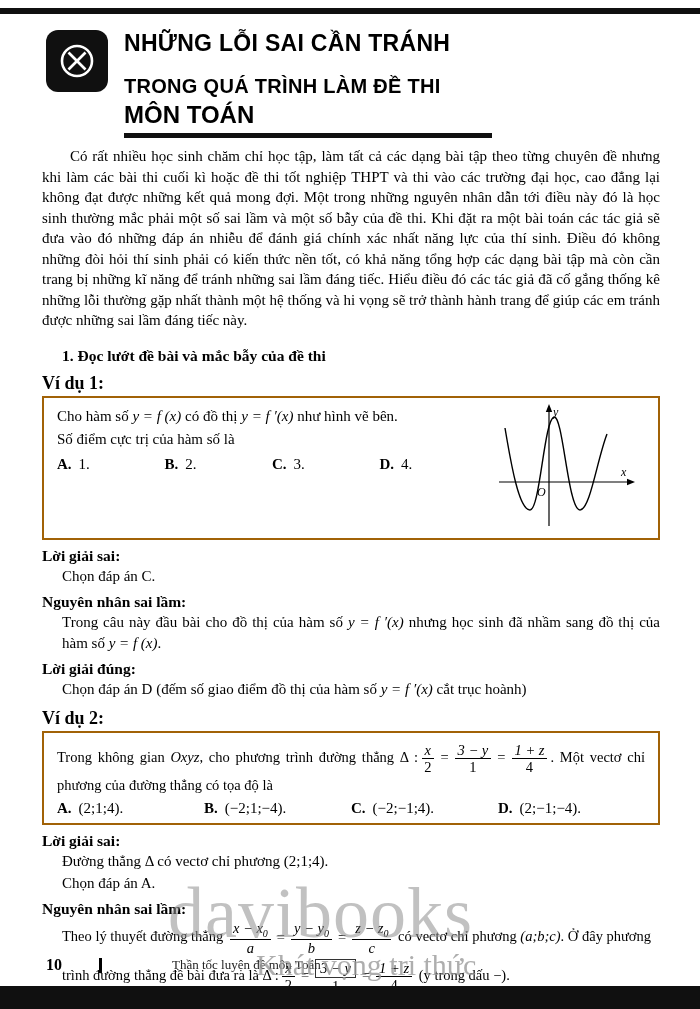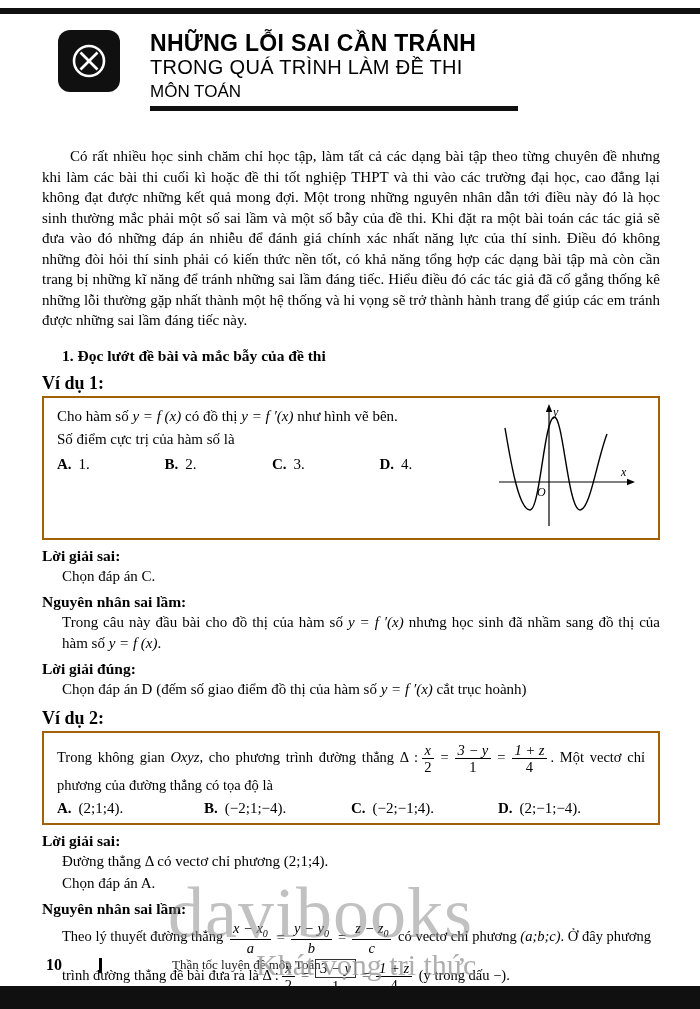--- a/index.html
+++ b/index.html
@@ -5,26 +5,26 @@
   html,body{margin:0;padding:0;}
   body{
     width:700px;height:1009px;background:#ffffff;color:#000;
     font-family:"Liberation Serif", serif;position:relative;overflow:hidden;
   }
   .page{position:relative;width:700px;height:1009px;}
   .top-rule{position:absolute;top:8px;left:0;right:0;height:6px;background:#101010;}
   .bottom-rule{position:absolute;bottom:0;left:0;right:0;height:23px;background:#101010;z-index:1;}
 
   
-  .header{position:absolute;top:30px;left:58px;display:flex;gap:30px;align-items:flex-start;}
+  .header{position:absolute;top:30px;left:46px;display:flex;gap:16px;align-items:flex-start;}
   .logo{width:62px;height:62px;background:#101010;border-radius:12px;display:flex;align-items:center;justify-content:center;flex-shrink:0;}
   .header-text{font-family:"Liberation Sans", sans-serif;}
   .h1{font-size:23px;font-weight:bold;letter-spacing:.3px;line-height:1.15;}
-  .h2{font-size:20px;font-weight:normal;letter-spacing:.3px;margin-top:0;line-height:1.1;}
-  .h3{font-size:17px;font-weight:normal;margin-top:5px;line-height:1.1;}
+  .h2{font-size:20px;font-weight:bold;letter-spacing:.3px;margin-top:19px;line-height:1.1;}
+  .h3{font-size:24px;font-weight:bold;margin-top:5px;line-height:1.1;}
   .h3-bar{width:368px;height:5px;background:#101010;margin-top:4px;}
 
   
   .content{position:absolute;top:146px;left:42px;width:618px;}
   .intro{margin:0;font-size:15px;line-height:20.5px;text-align:justify;text-indent:28px;}
   .section-title{margin-top:16px;font-weight:bold;font-size:15.5px;padding-left:20px;}
   .vd{margin-top:8px;font-weight:bold;font-size:18px;}
   .example-box{border:2px solid #a16207;margin-top:2px;padding:6px 13px;display:flex;}
   .ex-left{flex:1;min-width:0;}
   .ex-line{margin:2px 0 0 0;font-size:15px;line-height:21px;text-align:justify;}

